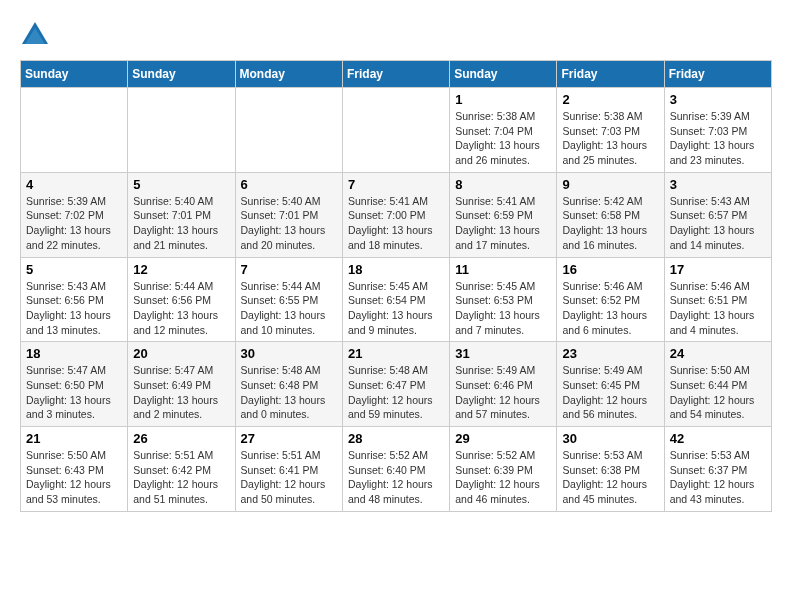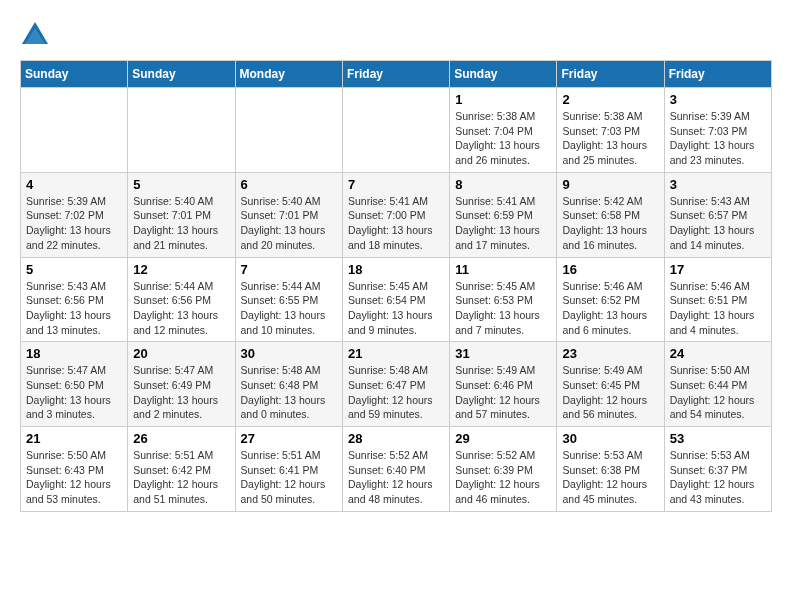--- a/index.html
+++ b/index.html
@@ -348,21 +348,21 @@
 and 46 minutes.</div>
         </td>
         <td>
           <span class="day-number">30</span>
           <div class="day-info" style="white-space: pre-line;">Sunrise: 5:53 AM
 Sunset: 6:38 PM
 Daylight: 12 hours
 and 45 minutes.</div>
         </td>
         <td>
-          <span class="day-number">53</span>
+          <span class="day-number">42</span>
           <div class="day-info" style="white-space: pre-line;">Sunrise: 5:53 AM
 Sunset: 6:37 PM
 Daylight: 12 hours
 and 43 minutes.</div>
         </td>
       </tr>
     </tbody>
 </table>
 
 </body></html>

